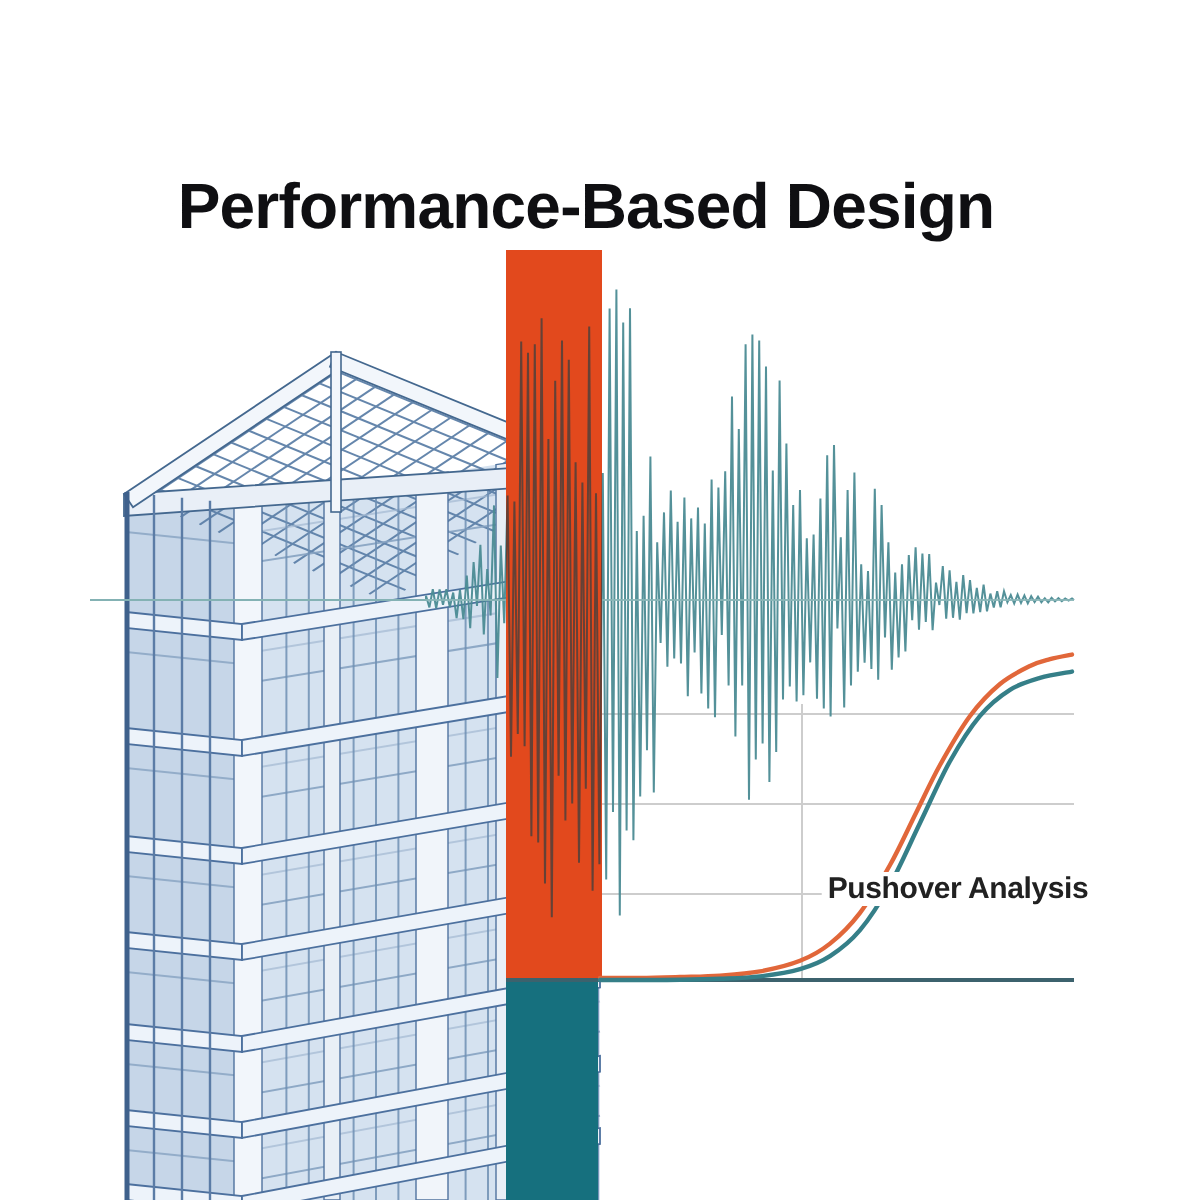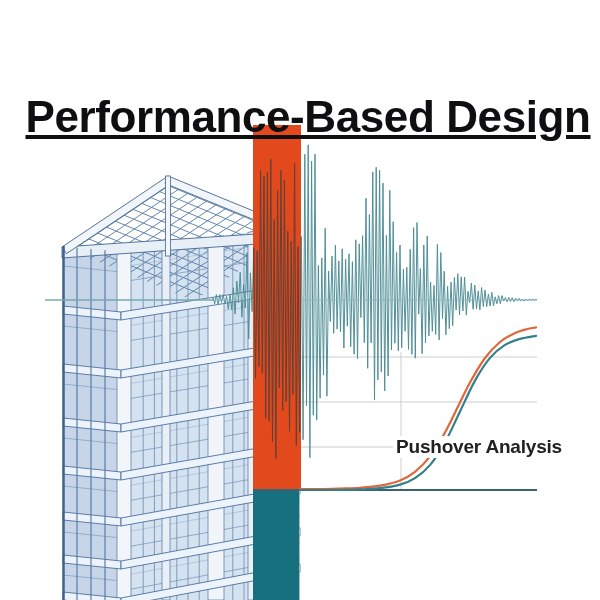--- a/index.html
+++ b/index.html
@@ -1,28 +1,28 @@
 <!DOCTYPE html>
 <html><head>
 <meta charset="utf-8">
 <style>
   html,body{margin:0;padding:0;background:#ffffff;}
   body{width:600px;height:600px;overflow:hidden;font-family:"Liberation Sans",sans-serif;}
   .canvas{position:relative;width:600px;height:600px;background:#ffffff;overflow:hidden;}
   #page-title{
-    position:absolute;left:308px;top:66px;transform:translateX(-50%);
-    font-size:44px;font-weight:700;letter-spacing:-0.4px;white-space:nowrap;
-    font-family:"Liberation Sans",sans-serif;line-height:1.0;text-decoration:underline;
+    position:absolute;left:293px;top:66px;transform:translateX(-50%);
+    font-size:32px;font-weight:700;letter-spacing:-0.4px;white-space:nowrap;
+    font-family:"Liberation Sans",sans-serif;line-height:1.0;
   }
   .accent-bar{position:absolute;}
   #bar-orange{left:253px;top:125px;width:48px;height:365px;}
   #bar-teal{left:253px;top:491px;width:46px;height:109px;}
   #pushover-label{
     position:absolute;left:479px;top:436px;transform:translateX(-50%);
-    font-size:19px;font-weight:600;letter-spacing:-0.2px;white-space:nowrap;
+    font-size:15px;font-weight:600;letter-spacing:-0.2px;white-space:nowrap;
     background:#ffffff;padding:0 3px;line-height:1.15;
   }
   svg{position:absolute;left:0;top:0;}
 </style>
 </head>
 <body>
 
 <div class="canvas">
 
   <svg id="building-svg" width="600" height="600" viewBox="0 0 600 600">

